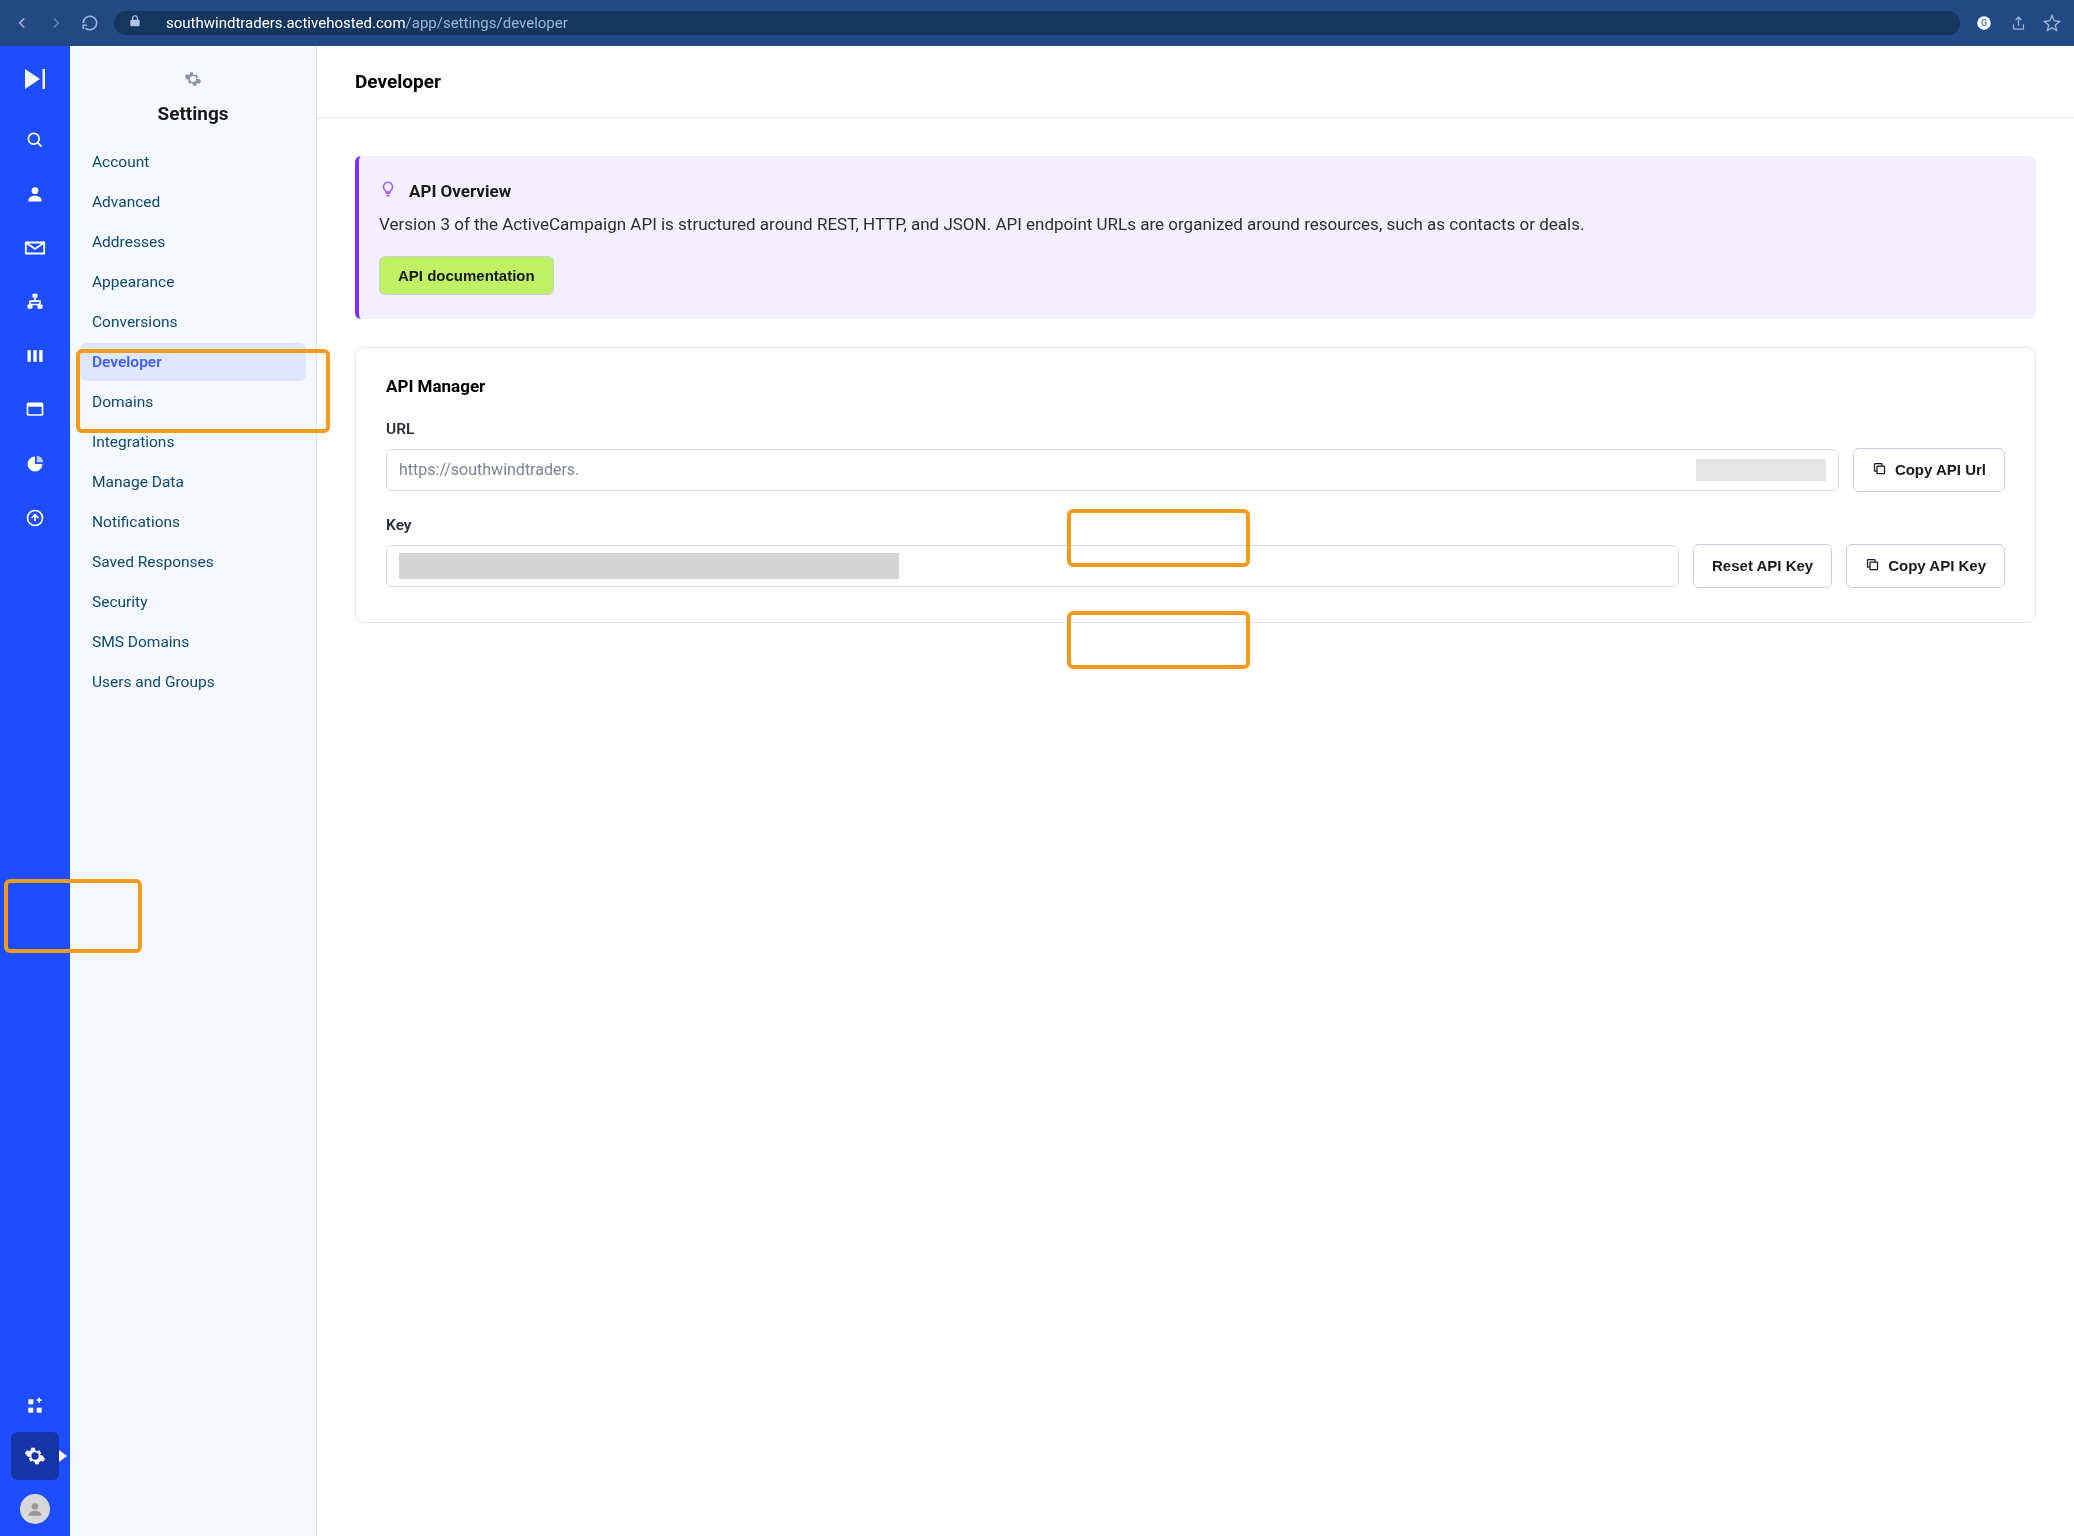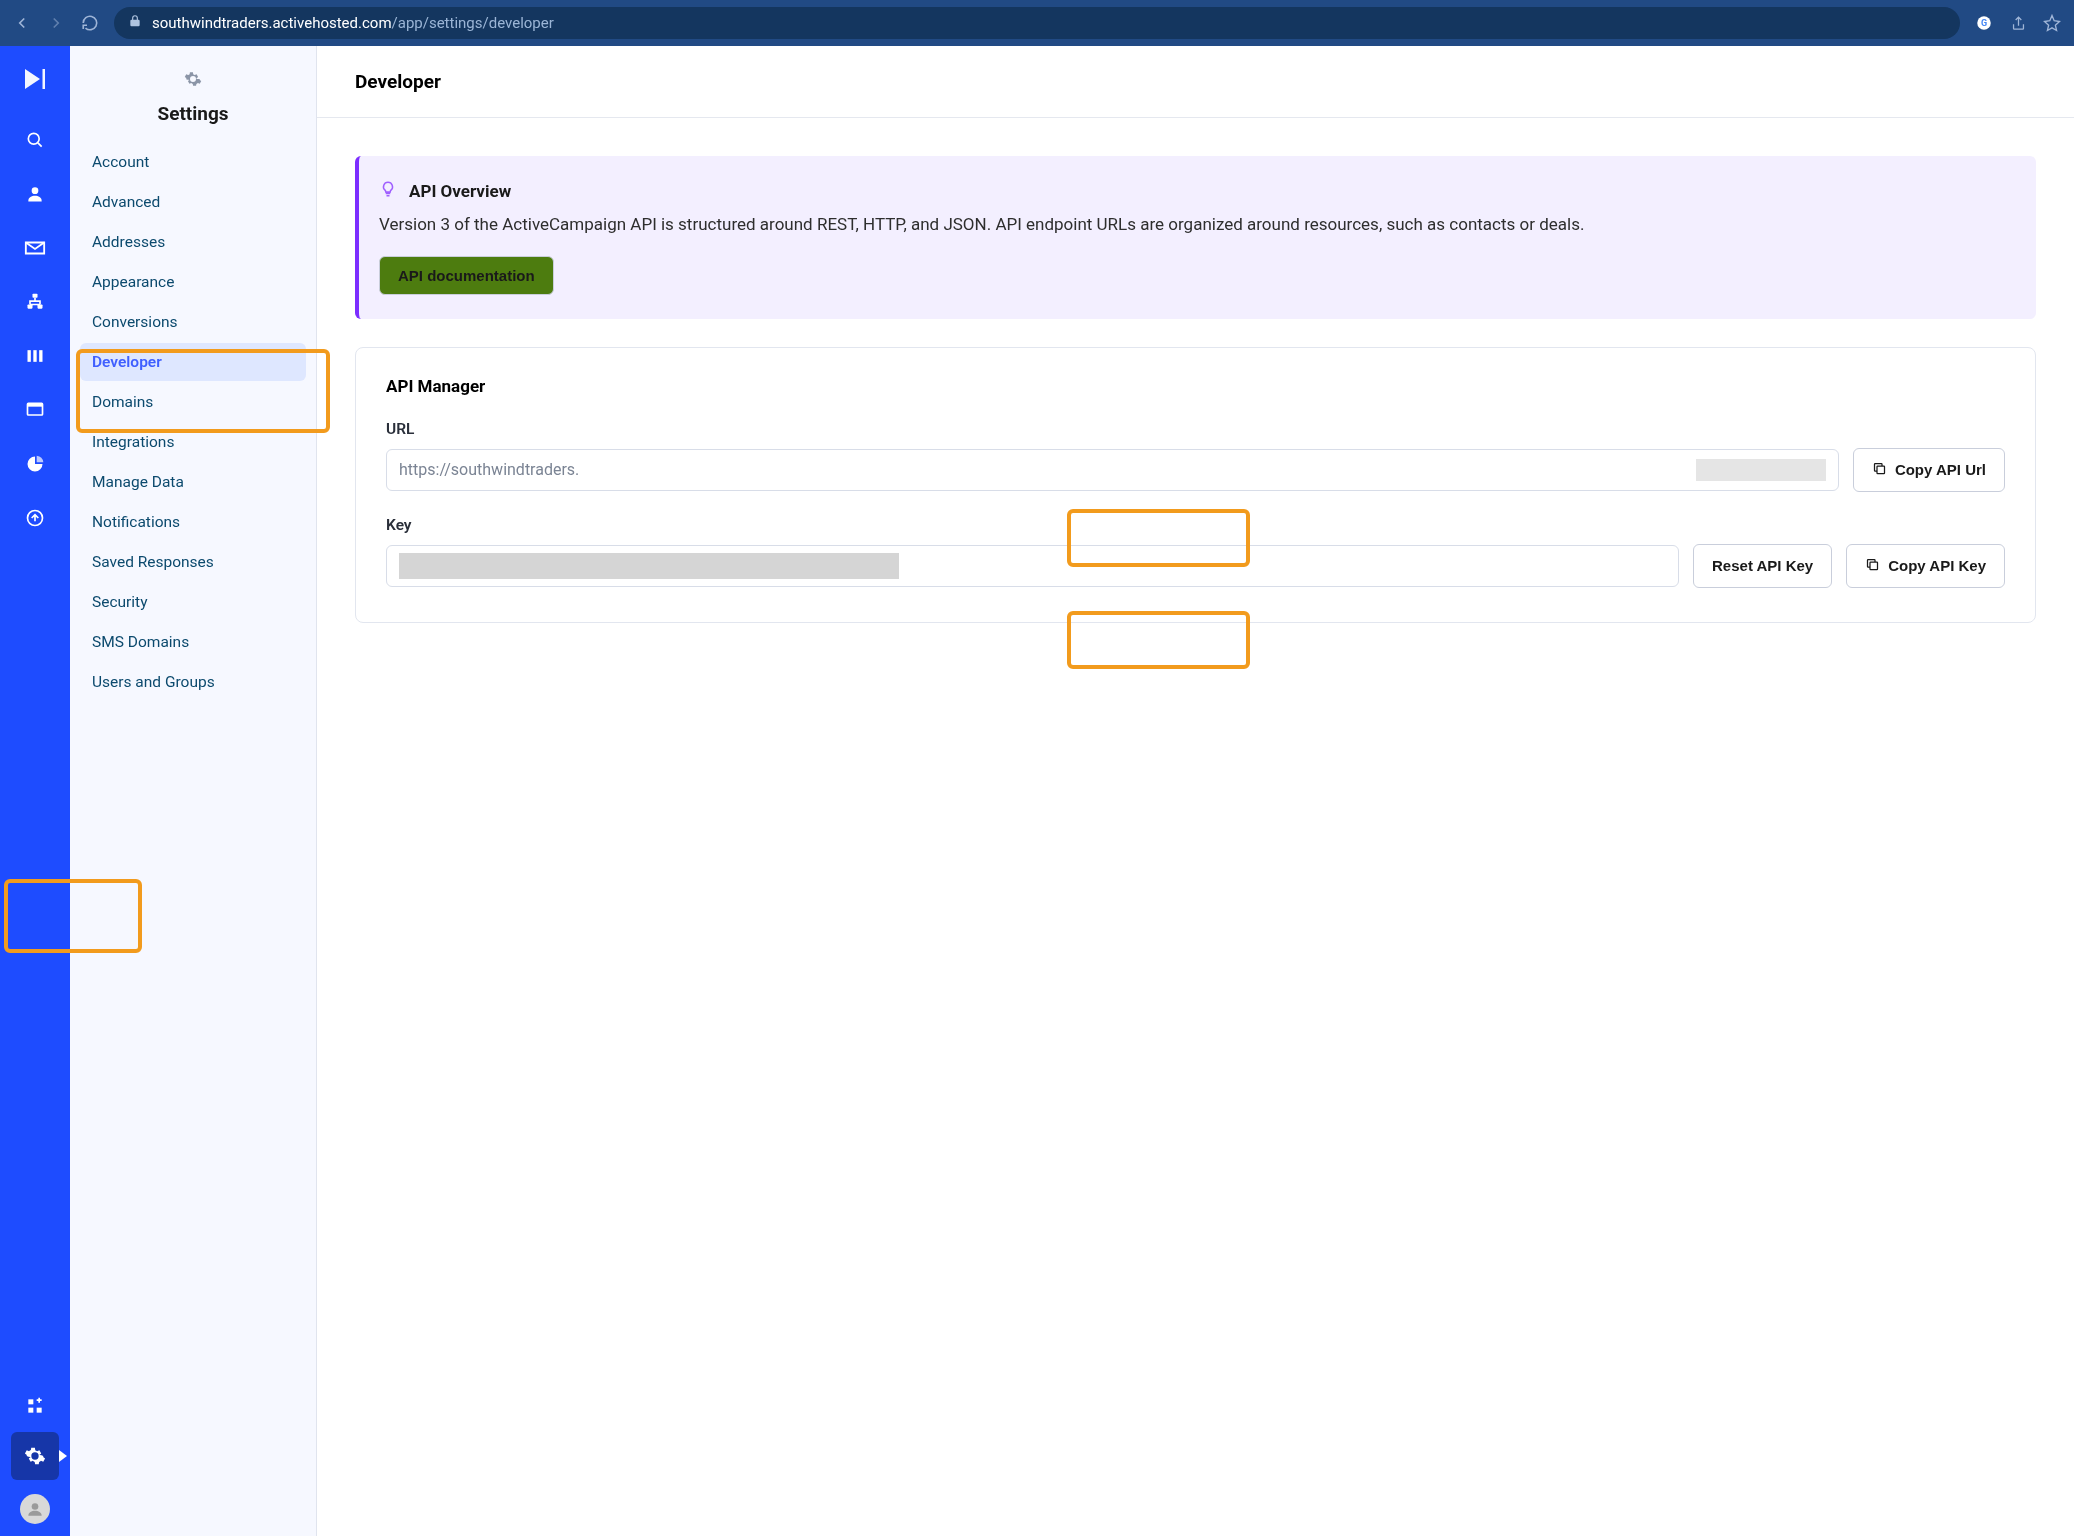--- a/index.html
+++ b/index.html
@@ -2,21 +2,21 @@
 <html><head>
 <meta charset="utf-8">
 <style>
 * { box-sizing: border-box; margin: 0; padding: 0; }
 body { font-family: -apple-system, BlinkMacSystemFont, "Segoe UI", Roboto, sans-serif; background: #fff; overflow: hidden; }
 
 
 .browser-chrome { height: 46px; background: #214a84; display: flex; align-items: center; padding: 0 12px; gap: 14px; }
 .browser-chrome .nav-btn { width: 20px; height: 20px; color: #9fb5d7; display: flex; align-items: center; justify-content: center; cursor: pointer; }
 .browser-chrome .nav-btn.disabled { opacity: 0.5; }
-.address-bar { flex: 1; height: 32px; background: #14365f; border-radius: 16px; display: flex; align-items: center; padding: 0 14px; gap: 10px; color: #cfcfcf; font-size: 15px; }
+.address-bar { flex: 1; height: 24px; background: #14365f; border-radius: 16px; display: flex; align-items: center; padding: 0 14px; gap: 24px; color: #cfcfcf; font-size: 15px; }
 .address-bar .lock { color: #afc4e0; }
 .address-bar .url-host { color: #fff; }
 .address-bar .url-path { color: #9bb5d6; }
 
 
 .app { display: flex; height: calc(100vh - 46px); }
 
 
 .rail { width: 70px; background: #1e4cff; display: flex; flex-direction: column; align-items: center; padding-top: 18px; gap: 30px; position: relative; }
 .rail .logo { color: #fff; }
@@ -37,21 +37,21 @@
 
 .main { flex: 1; background: #fff; overflow-y: auto; }
 .main .page-title { font-size: 19px; font-weight: 700; padding: 24px 38px; border-bottom: 1px solid #e5e8ef; }
 .main .content { padding: 38px; }
 
 .overview-card { background: #f3efff; border-left: 4px solid #7c2dff; border-radius: 6px; padding: 24px 20px; margin-bottom: 28px; }
 .overview-card .ov-head { display: flex; align-items: center; gap: 12px; margin-bottom: 10px; }
 .overview-card .bulb { color: #a060ff; }
 .overview-card h3 { font-size: 17px; font-weight: 700; color: #1a1a1a; }
 .overview-card p { font-size: 17px; color: #2e2e2e; line-height: 1.5; margin-bottom: 18px; }
-.btn-outline { background: #4d7c0f; border: 1px solid #c9cedb; border-radius: 6px; padding: 10px 18px; font-size: 15px; font-weight: 600; color: #1a1a1a; cursor: pointer; }
+.btn-outline { background: #bef264; border: 1px solid #c9cedb; border-radius: 6px; padding: 10px 18px; font-size: 15px; font-weight: 600; color: #1a1a1a; cursor: pointer; }
 
 .access-card { border: 1px solid #e2e6ef; border-radius: 8px; padding: 28px 30px 34px 30px; }
 .access-card h3 { font-size: 17px; font-weight: 700; margin-bottom: 24px; }
 .field { margin-bottom: 24px; }
 .field label { display: block; font-size: 15.5px; font-weight: 600; color: #2a2f3a; margin-bottom: 10px; }
 .field .row { display: flex; gap: 14px; align-items: center; }
 .field .input { flex: 1; height: 42px; border: 1px solid #d8dde8; border-radius: 6px; padding: 0 12px; font-size: 16px; color: #7b8494; background: #fff; display: flex; align-items: center; position: relative; justify-content: space-between; }
 .field .input .redact { background: #e5e5e5; height: 22px; width: 130px; margin-left: 2px; }
 .field .input.fullredact .redact2 { background: #d5d5d5; height: 26px; width: 500px; }
 .btn-action { height: 44px; background: #fff; border: 1px solid #c9cedb; border-radius: 6px; padding: 0 18px; font-size: 15px; font-weight: 600; color: #1a1a1a; cursor: pointer; display: flex; align-items: center; gap: 8px; white-space: nowrap; }

